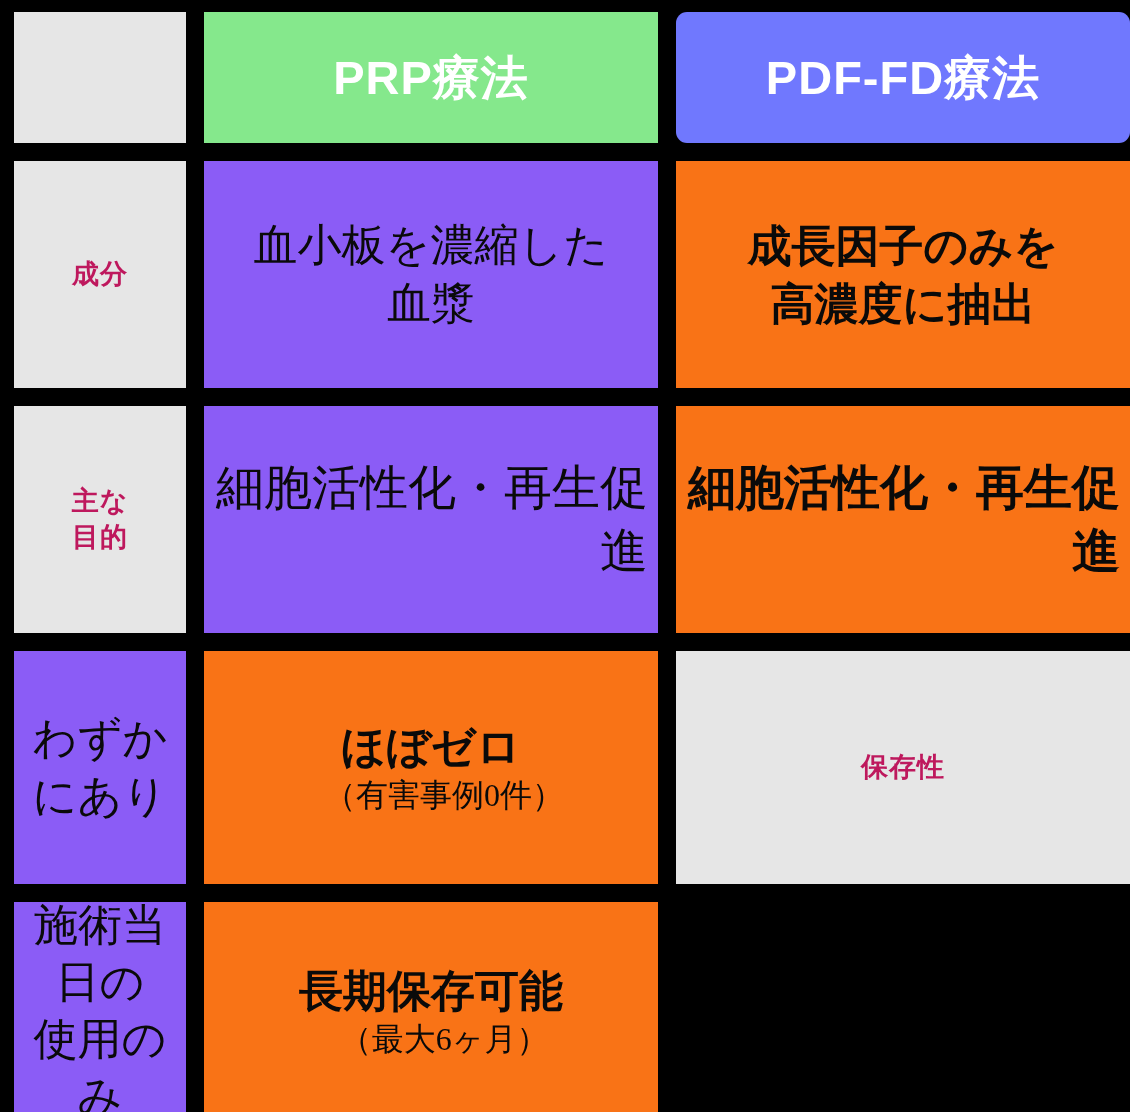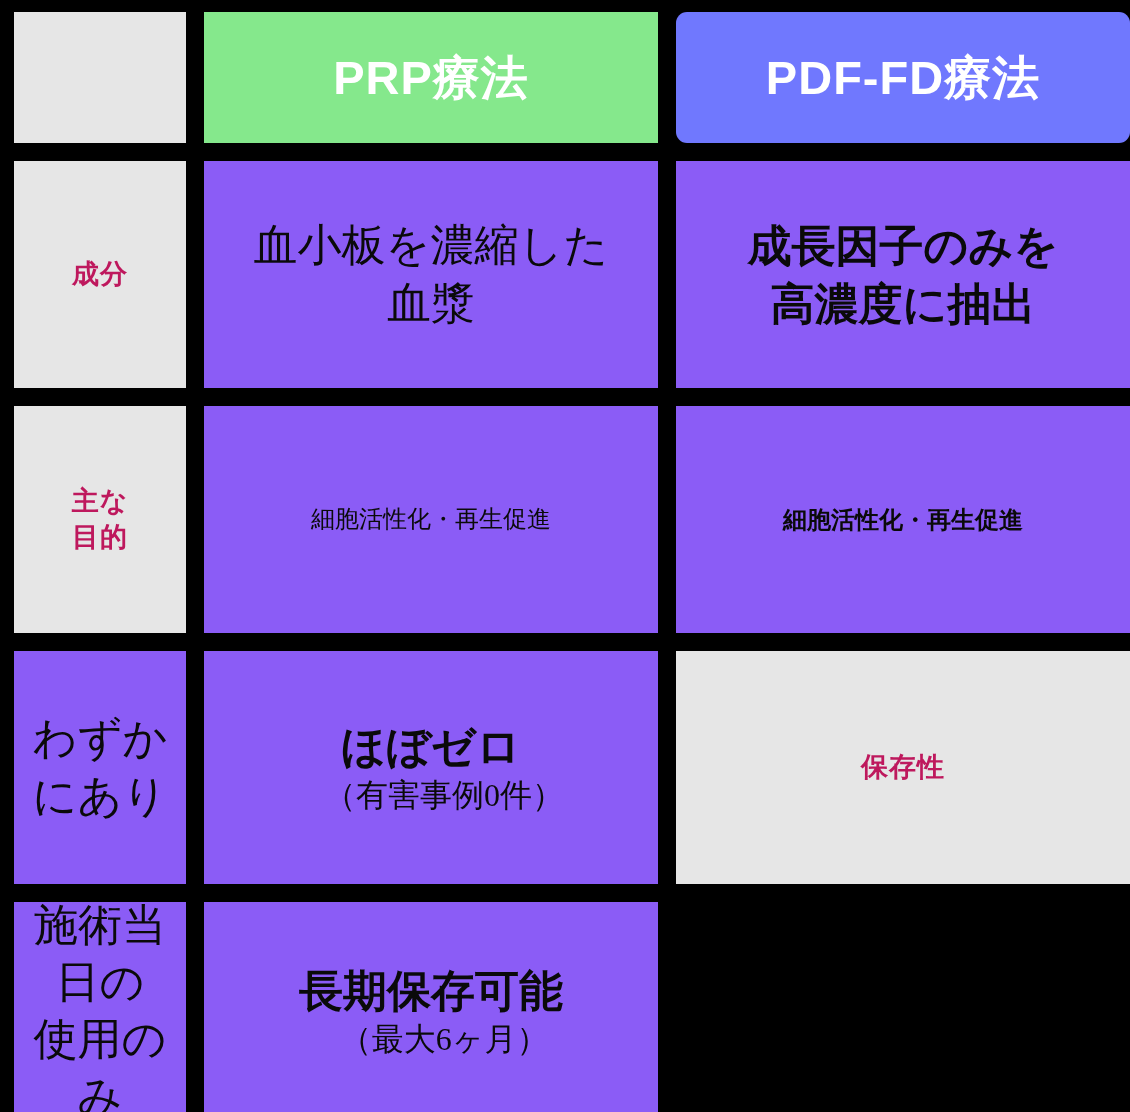--- a/index.html
+++ b/index.html
@@ -68,28 +68,28 @@
   .label-cell .line { display: block; }
 
   
   .body-prp {
     background: #8b5cf6;
     color: #0A0A0A;
     font-family: "Liberation Serif", "DejaVu Serif", serif;
     font-weight: normal;
   }
   .body-pdf {
-    background: #8b5cf6;
+    background: #f97316;
     color: #0A0A0A;
     font-family: "Liberation Sans", "DejaVu Sans", sans-serif;
     font-weight: bold;
   }
 
   .txt-lg   { font-size: 44px; line-height: 1.30; display: block; }
-  .txt-md   { font-size: 24px; line-height: 1.30; display: block; }
+  .txt-md   { font-size: 48px; line-height: 1.30; display: block; text-align: right; }
   .txt-sub  { font-size: 32px; line-height: 1.30; display: block;
               font-weight: normal;
               font-family: "Liberation Serif", "DejaVu Serif", serif; margin-left: 26px; }
 </style>
 </head>
 <body>
 
 <div class="comparison-table">
 
   <div class="cell corner-cell"></div>

